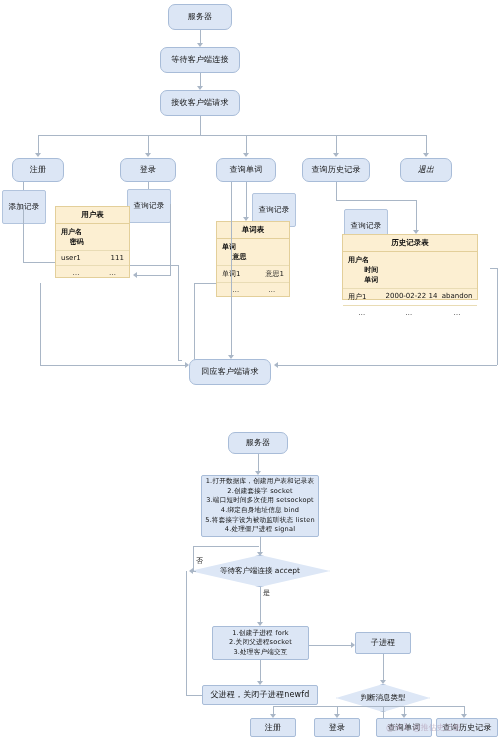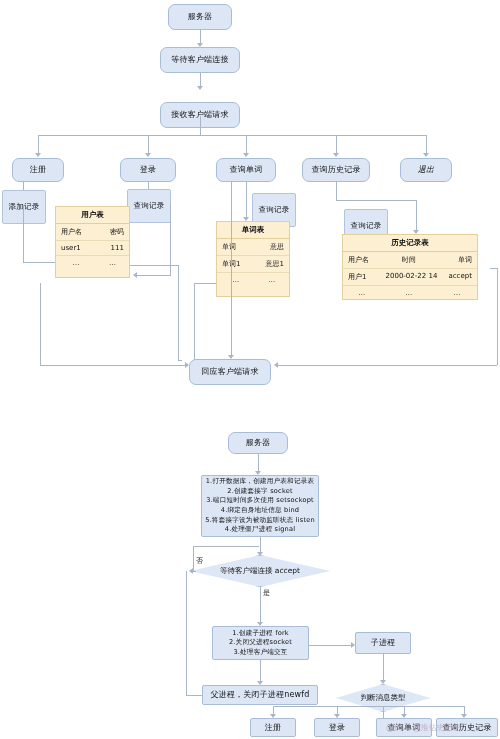--- a/index.html
+++ b/index.html
@@ -78,21 +78,21 @@
     font-weight:bold;
     padding:3px 0 3px;
     border-bottom:1px solid #e3cf9a;
     font-size:7.5px;
   }
   .tbl .row{
     display:flex;
     border-bottom:1px solid #e9dcb5;
     padding:3px 0;
   }
-  .tbl .row.hdr{font-weight:normal;}
+  .tbl .row.hdr{font-weight:bold;flex-direction:column;}
   .tbl .row.fill{border-bottom:none;}
   .tbl .c{padding:0 5px;box-sizing:border-box;white-space:nowrap;overflow:hidden;}
   .tbl .c.r{text-align:right;}
   .tbl .c.ctr{text-align:center;}
 
   
   .ln{position:absolute;background:#a9b6c6;}
   .lnh{height:1px;}
   .lnv{width:1px;}
   .arw{
@@ -137,21 +137,21 @@
 <div id="canvas">
 
   <div class="node" style="left:168px;top:4px;width:64px;height:26px;">服务器</div>
   <div class="ln lnv" style="left:200px;top:30px;height:14px;"></div>
   <div class="arw down" style="left:197px;top:43px;"></div>
 
   <div class="node" style="left:160px;top:47px;width:80px;height:26px;">等待客户端连接</div>
   <div class="ln lnv" style="left:200px;top:73px;height:14px;"></div>
   <div class="arw down" style="left:197px;top:86px;"></div>
 
-  <div class="node" style="left:160px;top:102px;width:80px;height:26px;">接收客户端请求</div>
+  <div class="node" style="left:160px;top:90px;width:80px;height:26px;">接收客户端请求</div>
 
   <div class="ln lnv" style="left:200px;top:116px;height:19px;"></div>
   <div class="ln lnh" style="left:38px;top:135px;width:388px;"></div>
   <div class="ln lnv" style="left:38px;top:135px;height:19px;"></div>
   <div class="arw down" style="left:35px;top:153px;"></div>
   <div class="ln lnv" style="left:148px;top:135px;height:19px;"></div>
   <div class="arw down" style="left:145px;top:153px;"></div>
   <div class="ln lnv" style="left:246px;top:135px;height:19px;"></div>
   <div class="arw down" style="left:243px;top:153px;"></div>
   <div class="ln lnv" style="left:336px;top:135px;height:19px;"></div>
@@ -222,21 +222,21 @@
   <div class="tbl" style="left:342px;top:234px;width:136px;height:66px;">
     <div class="cap">历史记录表</div>
     <div class="row hdr">
       <div class="c" style="width:28%">用户名</div>
       <div class="c ctr" style="width:42%">时间</div>
       <div class="c r" style="width:30%">单词</div>
     </div>
     <div class="row">
       <div class="c" style="width:28%">用户1</div>
       <div class="c ctr" style="width:42%">2000-02-22 14:22</div>
-      <div class="c r" style="width:30%">accept</div>
+      <div class="c r" style="width:30%">abandon</div>
     </div>
     <div class="row fill">
       <div class="c ctr" style="width:28%">…</div>
       <div class="c ctr" style="width:42%">…</div>
       <div class="c ctr" style="width:30%">…</div>
     </div>
   </div>
 
   <div class="ln lnh" style="left:130px;top:265px;width:48px;"></div>
   <div class="ln lnv" style="left:178px;top:265px;height:95px;"></div>

